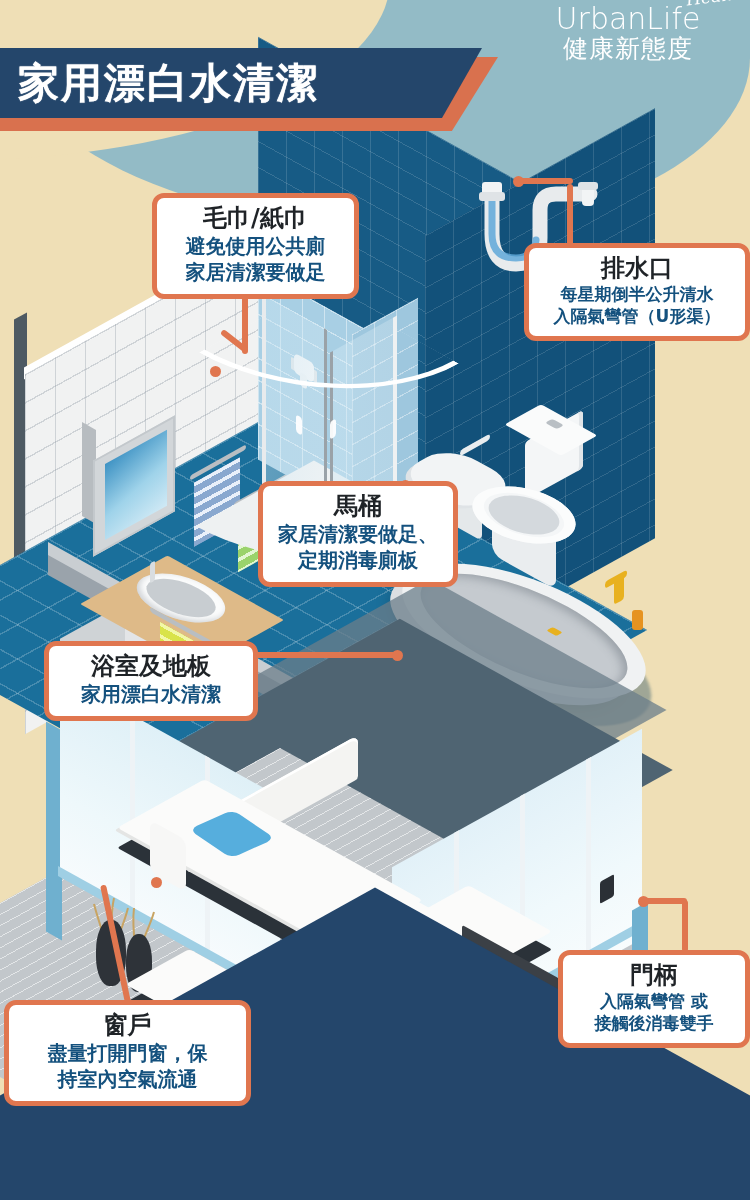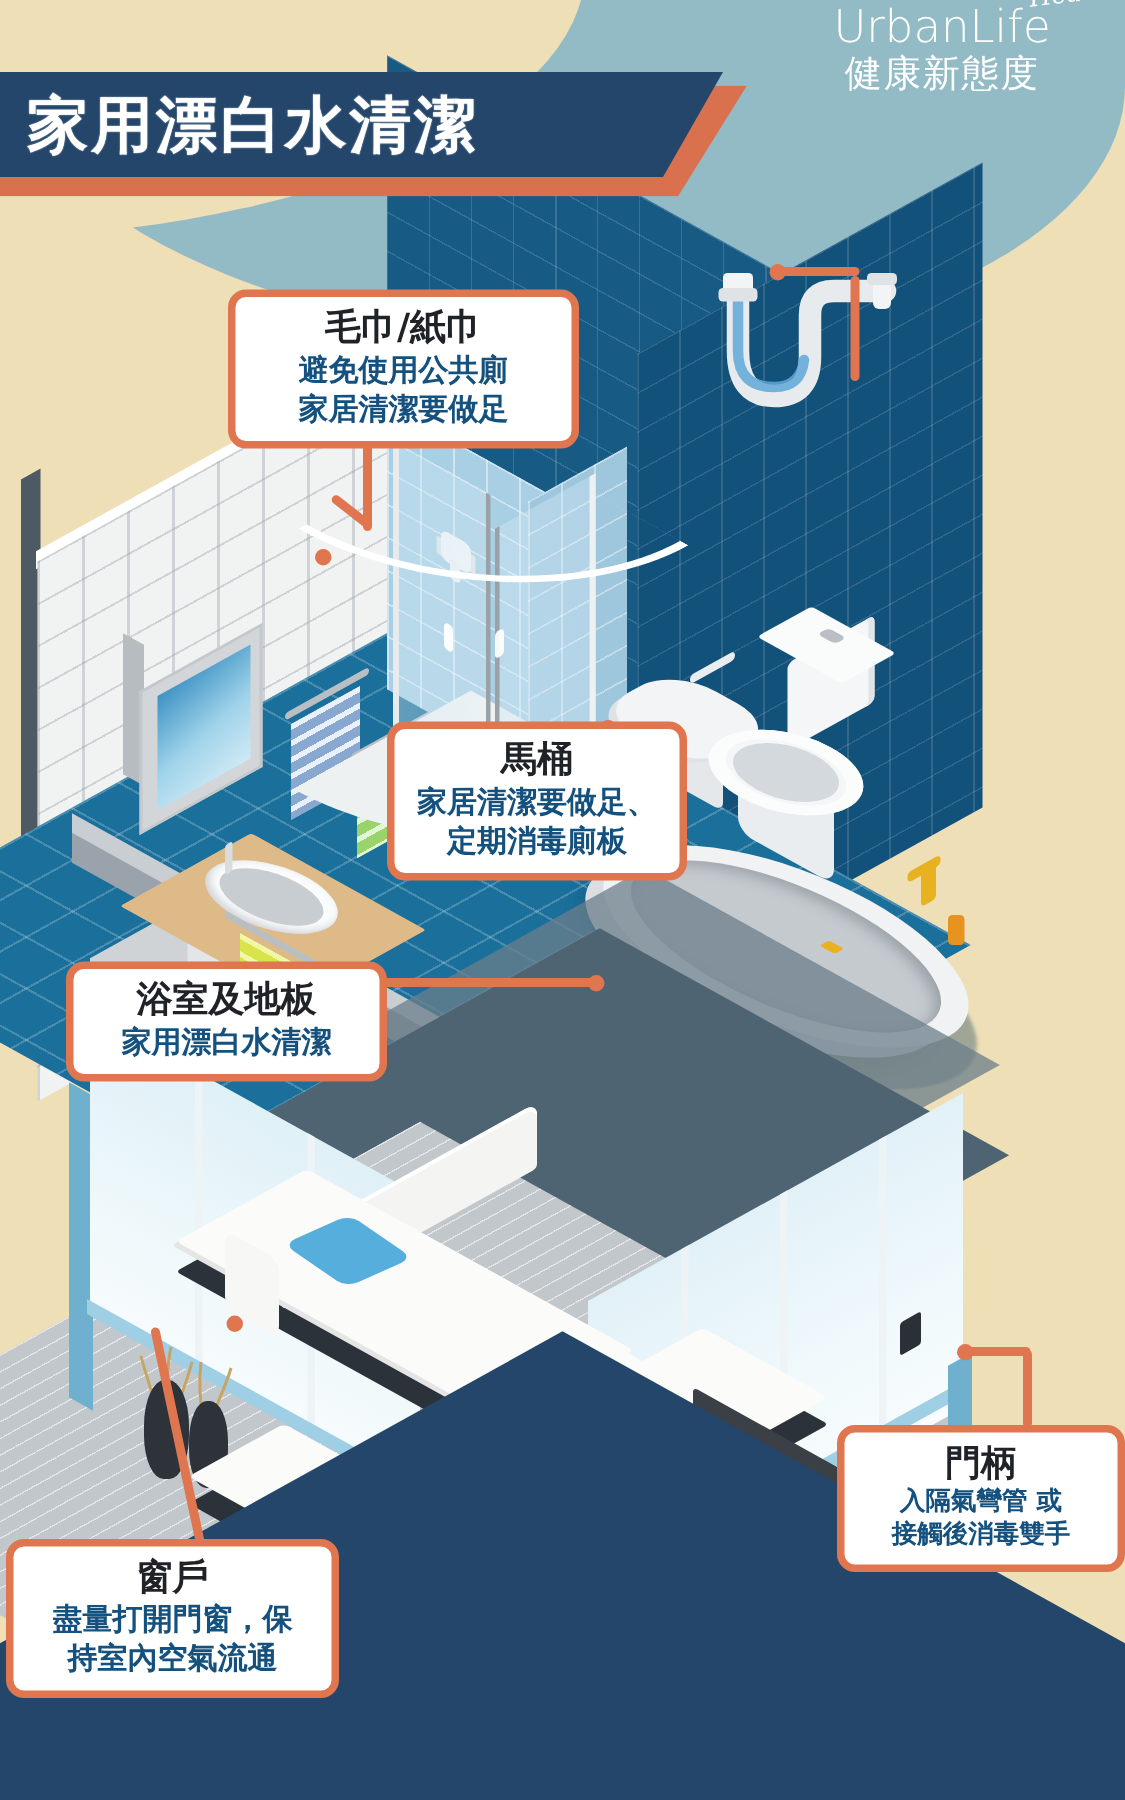--- a/index.html
+++ b/index.html
@@ -694,45 +694,50 @@
   <div class="lead" style="left:253px;top:652px;width:145px;height:6px;"></div>
   <div class="dot" style="left:392px;top:650px;"></div>
 
   <div class="lead" style="left:682px;top:900px;width:6px;height:52px;"></div>
   <div class="lead" style="left:643px;top:898px;width:44px;height:6px;"></div>
   <div class="dot" style="left:638px;top:896px;"></div>
 
   <div class="lead" style="left:100px;top:885px;width:6px;height:170px;transform:rotate(-12deg);transform-origin:top center;"></div>
   <div class="dot" style="left:151px;top:877px;"></div>
 
-  <div class="callout" style="left:152px;top:193px;width:234px;">
+  <div class="callout" style="left:152px;top:193px;width:207px;">
     <div class="c-title">毛巾/紙巾</div>
     <div class="c-body">避免使用公共廁</div>
     <div class="c-body">家居清潔要做足</div>
   </div>
 
+  <div class="callout" style="left:524px;top:243px;width:226px;">
+    <div class="c-title">排水口</div>
+    <div class="c-body" style="font-size:17px">每星期倒半公升清水</div>
+    <div class="c-body" style="font-size:17px">入隔氣彎管（U形渠）</div>
+  </div>
 
   <div class="callout" style="left:258px;top:481px;width:200px;">
     <div class="c-title">馬桶</div>
     <div class="c-body">家居清潔要做足、</div>
     <div class="c-body">定期消毒廁板</div>
   </div>
 
   <div class="callout" style="left:44px;top:641px;width:214px;">
     <div class="c-title">浴室及地板</div>
     <div class="c-body">家用漂白水清潔</div>
   </div>
 
   <div class="callout" style="left:558px;top:950px;width:192px;">
     <div class="c-title">門柄</div>
     <div class="c-body" style="font-size:17px">入隔氣彎管 或</div>
     <div class="c-body" style="font-size:17px">接觸後消毒雙手</div>
   </div>
 
-  <div class="callout" style="left:4px;top:1026px;width:222px;">
+  <div class="callout" style="left:4px;top:1000px;width:247px;">
     <div class="c-title">窗戶</div>
     <div class="c-body">盡量打開門窗，保</div>
     <div class="c-body">持室內空氣流通</div>
   </div>
 
   <div class="banner-shadow"></div>
   <div class="banner">
     <div class="banner-title">家用漂白水清潔</div>
   </div>
 

